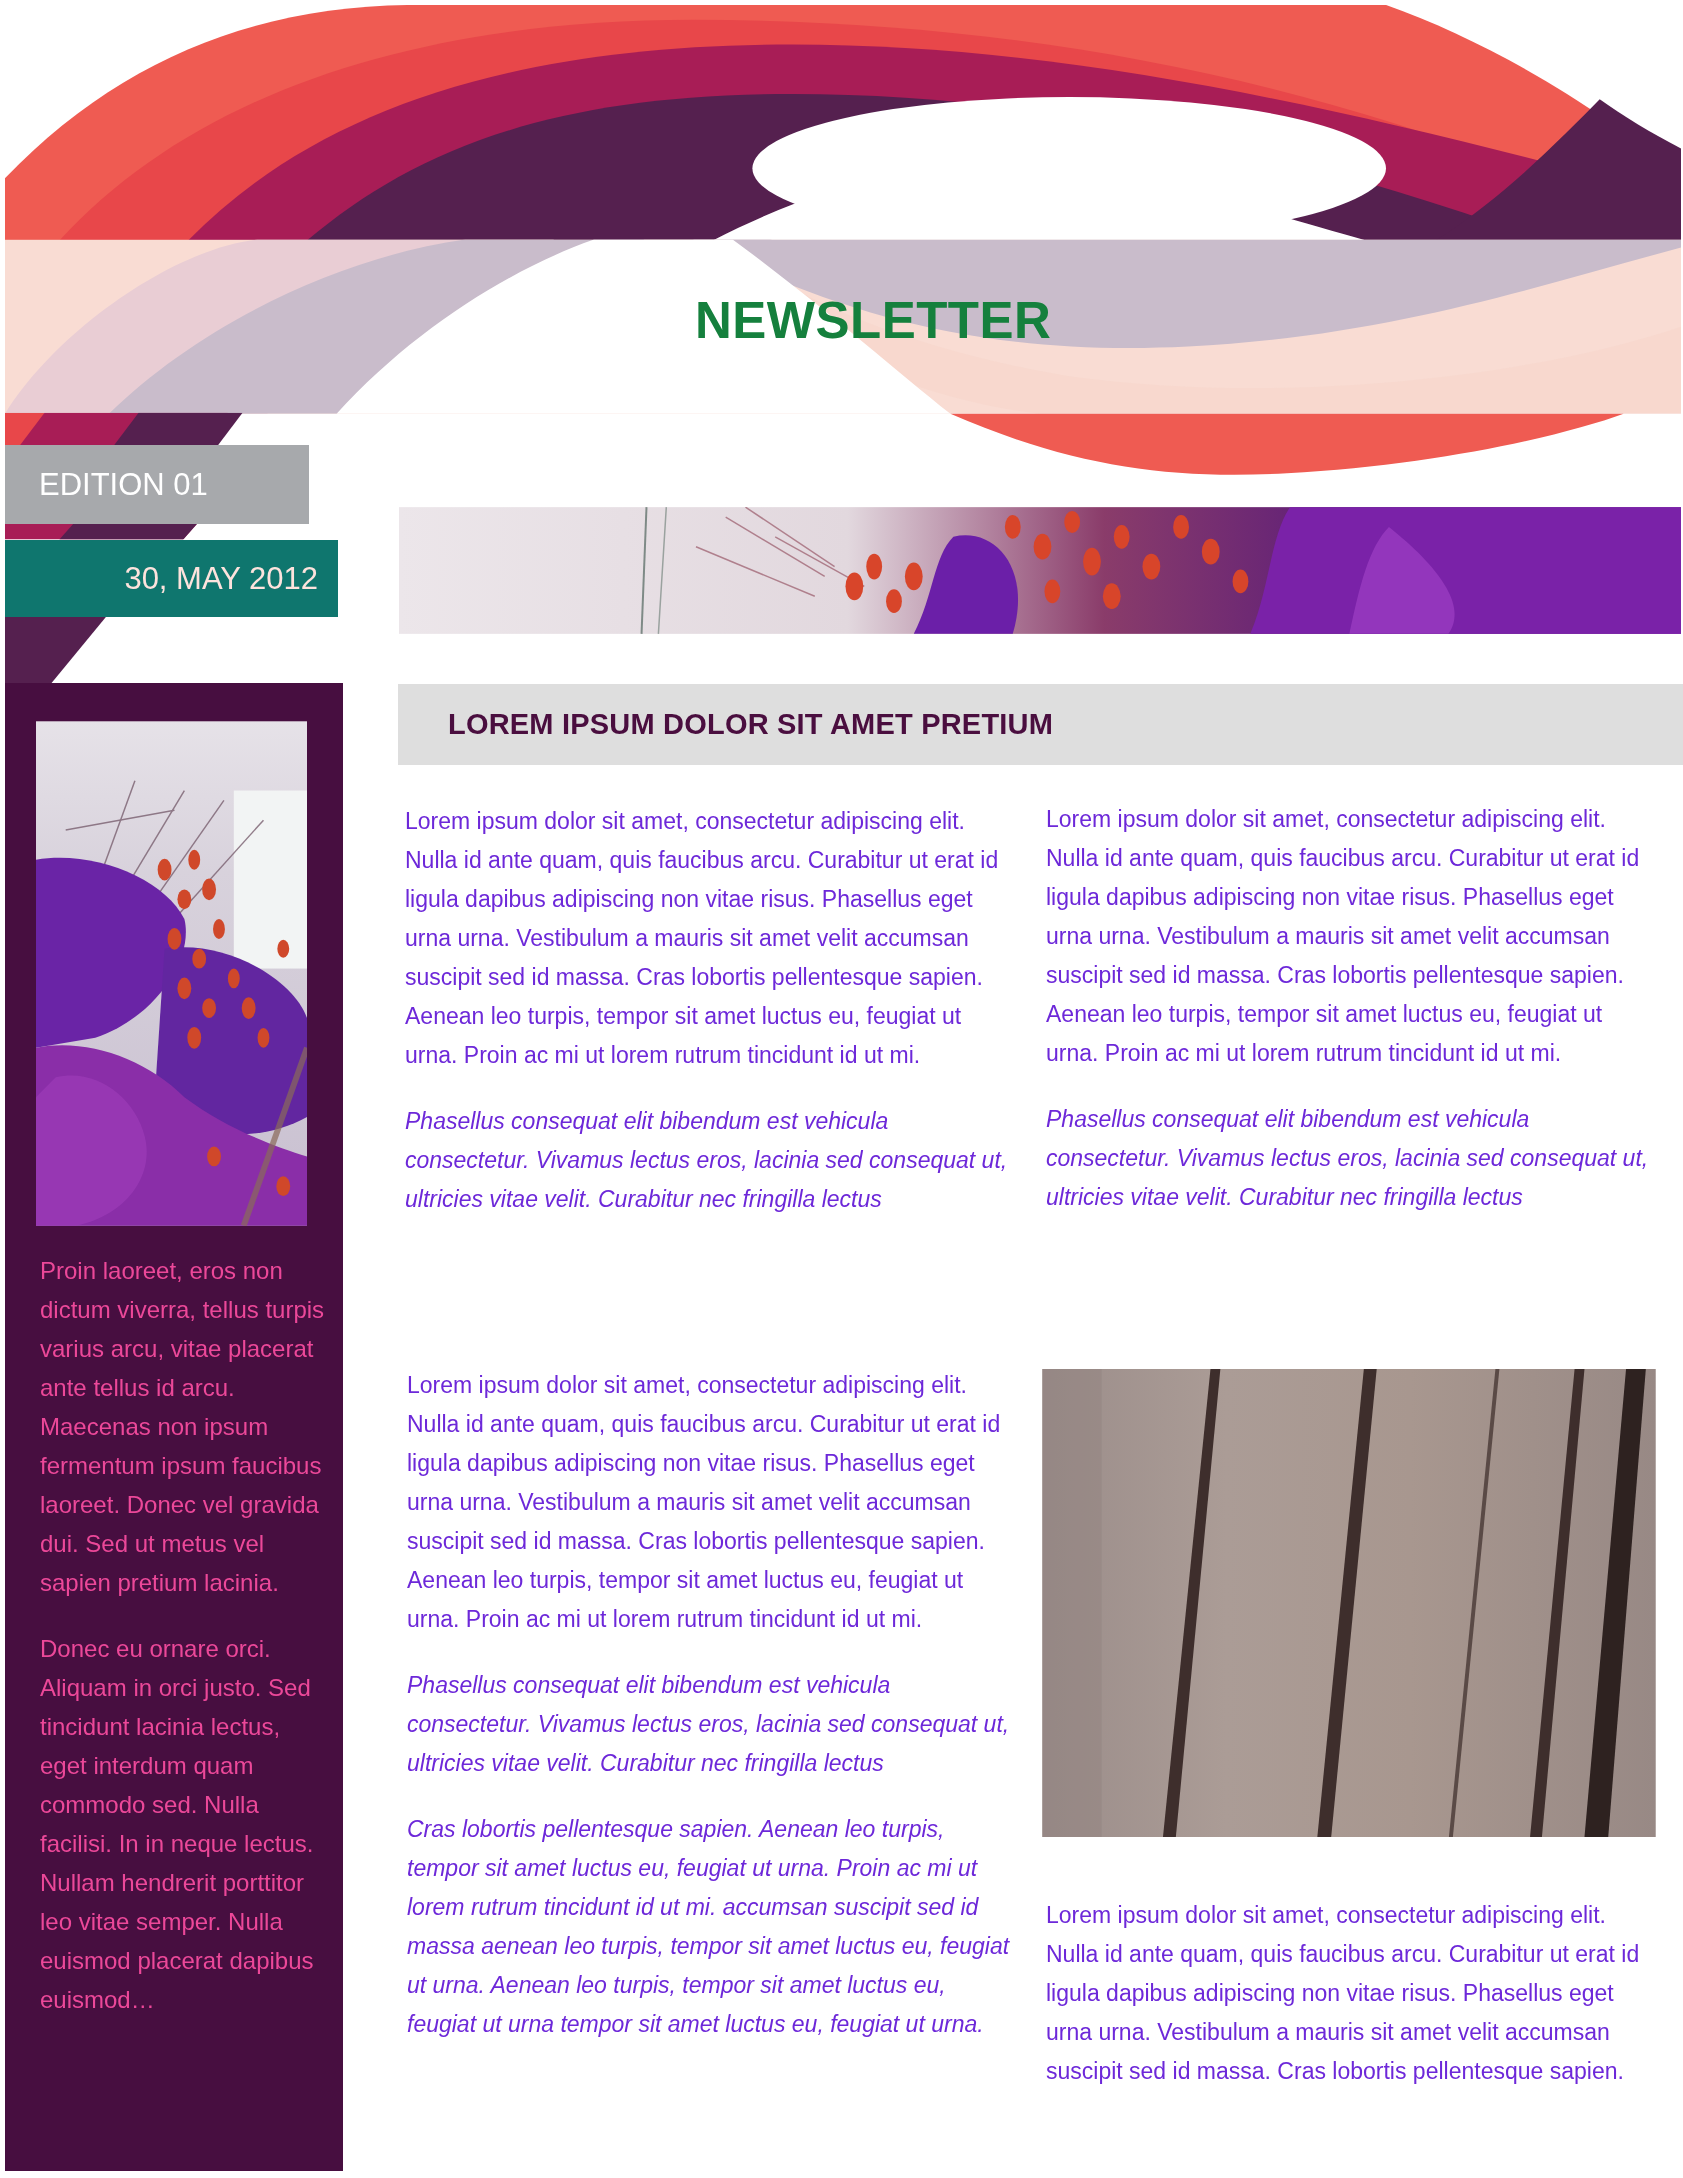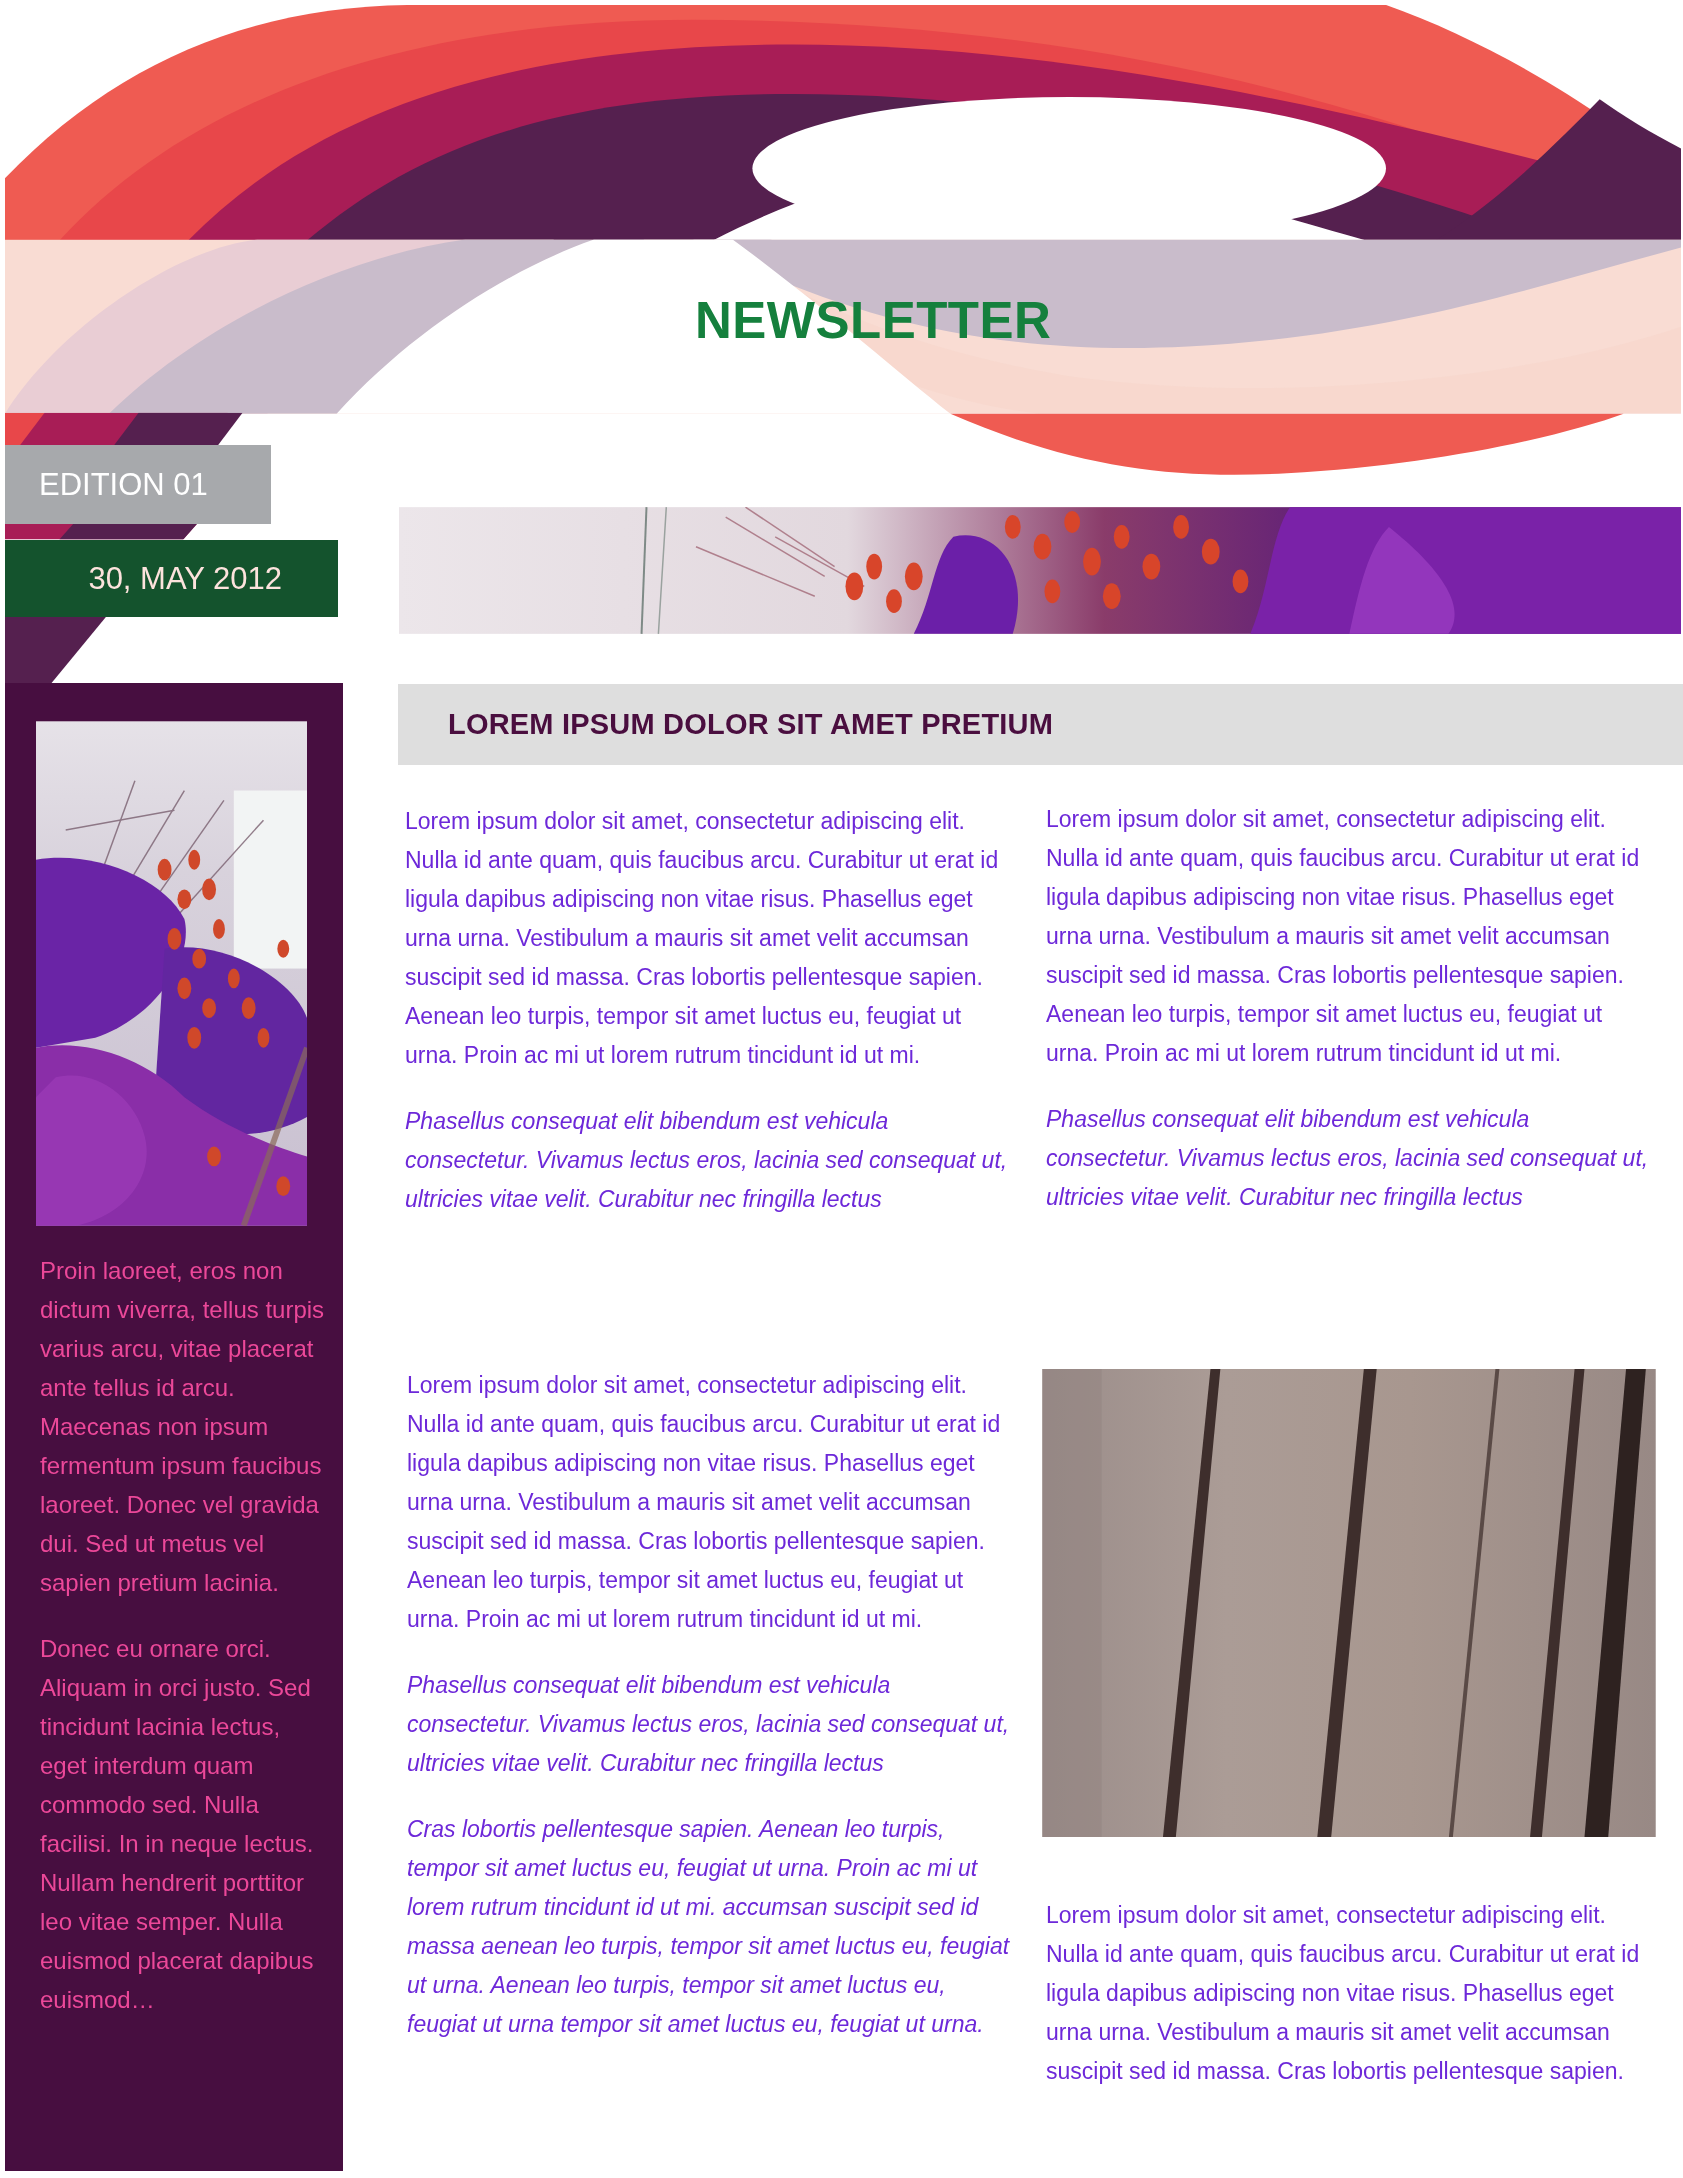--- a/index.html
+++ b/index.html
@@ -8,28 +8,28 @@
 
   .header-art { position: absolute; left: 0; top: 0; width: 1683px; height: 693px; }
 
   .title {
     position: absolute; left: 695px; top: 291px;
     font-family: "Liberation Sans", sans-serif; font-weight: bold;
     font-size: 51px; color: #15803d; letter-spacing: 0.5px;
   }
 
   .edition-box {
-    position: absolute; left: 5px; top: 445px; width: 266px; height: 79px;
+    position: absolute; left: 5px; top: 445px; width: 304px; height: 79px;
     background: #a7a9ac; color: #ffffff; font-size: 31px;
     display: flex; align-items: center; padding-left: 34px; text-align: right;
   }
   .date-box {
     position: absolute; left: 5px; top: 540px; width: 333px; height: 77px;
-    background: #14532d; color: #fde3dd; font-size: 31px;
-    display: flex; align-items: center; justify-content: flex-end; padding-right: 56px;
+    background: #0f766e; color: #fde3dd; font-size: 31px;
+    display: flex; align-items: center; justify-content: flex-end; padding-right: 20px;
   }
 
   .banner-photo {
     position: absolute; left: 399px; top: 507px; width: 1282px; height: 127px;
     overflow: hidden;
   }
 
   .sidebar {
     position: absolute; left: 5px; top: 683px; width: 338px; height: 1488px;
     background: #470e40;

